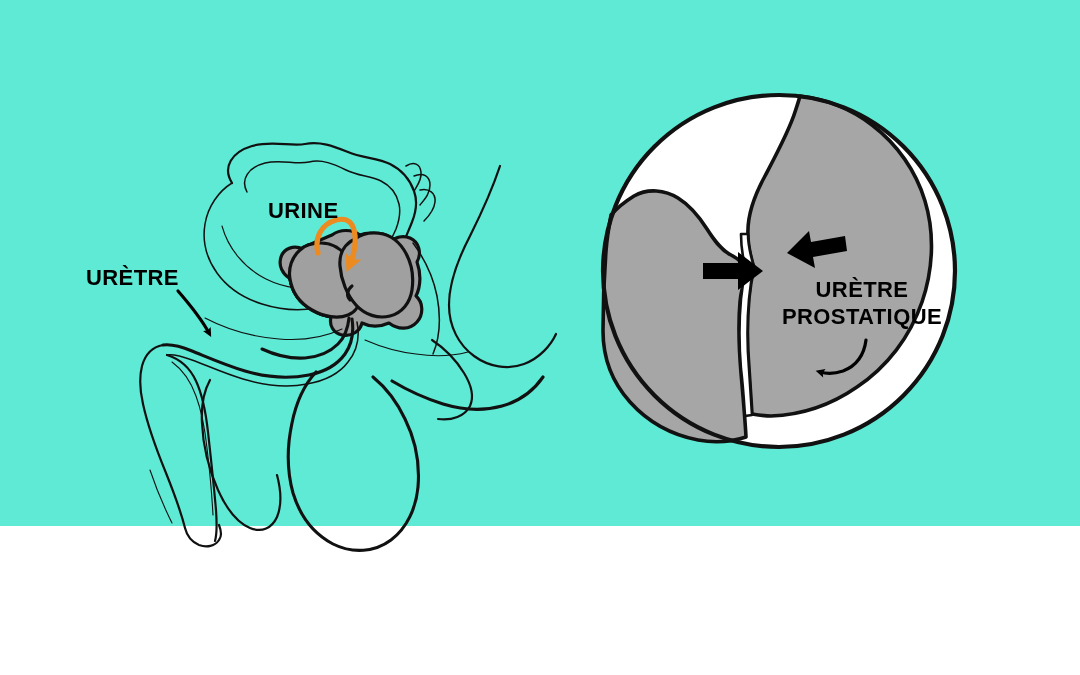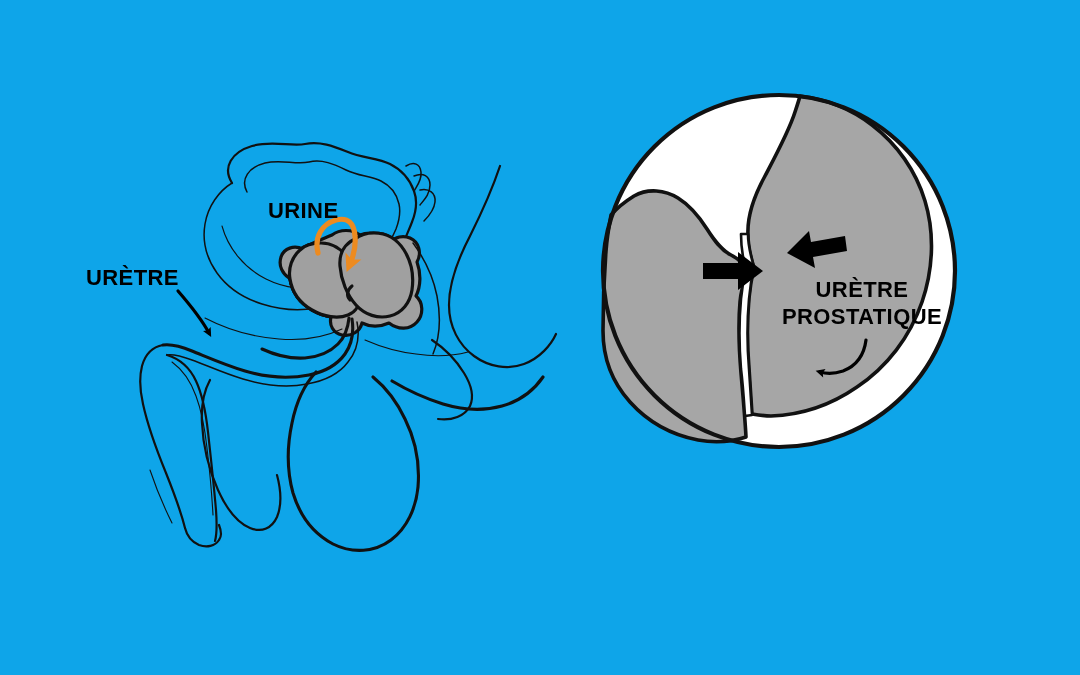--- a/index.html
+++ b/index.html
@@ -9,22 +9,22 @@
   }
   body {
     width: 1080px;
     height: 675px;
     font-family: "Liberation Sans", sans-serif;
     overflow: hidden;
   }
   #figure-root {
     position: relative;
     width: 1080px;
-    height: 675px;
-    background: #0ea5e9;
+    height: 526px;
+    background: #5eead4;
   }
   svg.figure-canvas {
     position: absolute;
     left: 0;
     top: 0;
     width: 1080px;
     height: 675px;
     display: block;
   }
   .anat-line {

